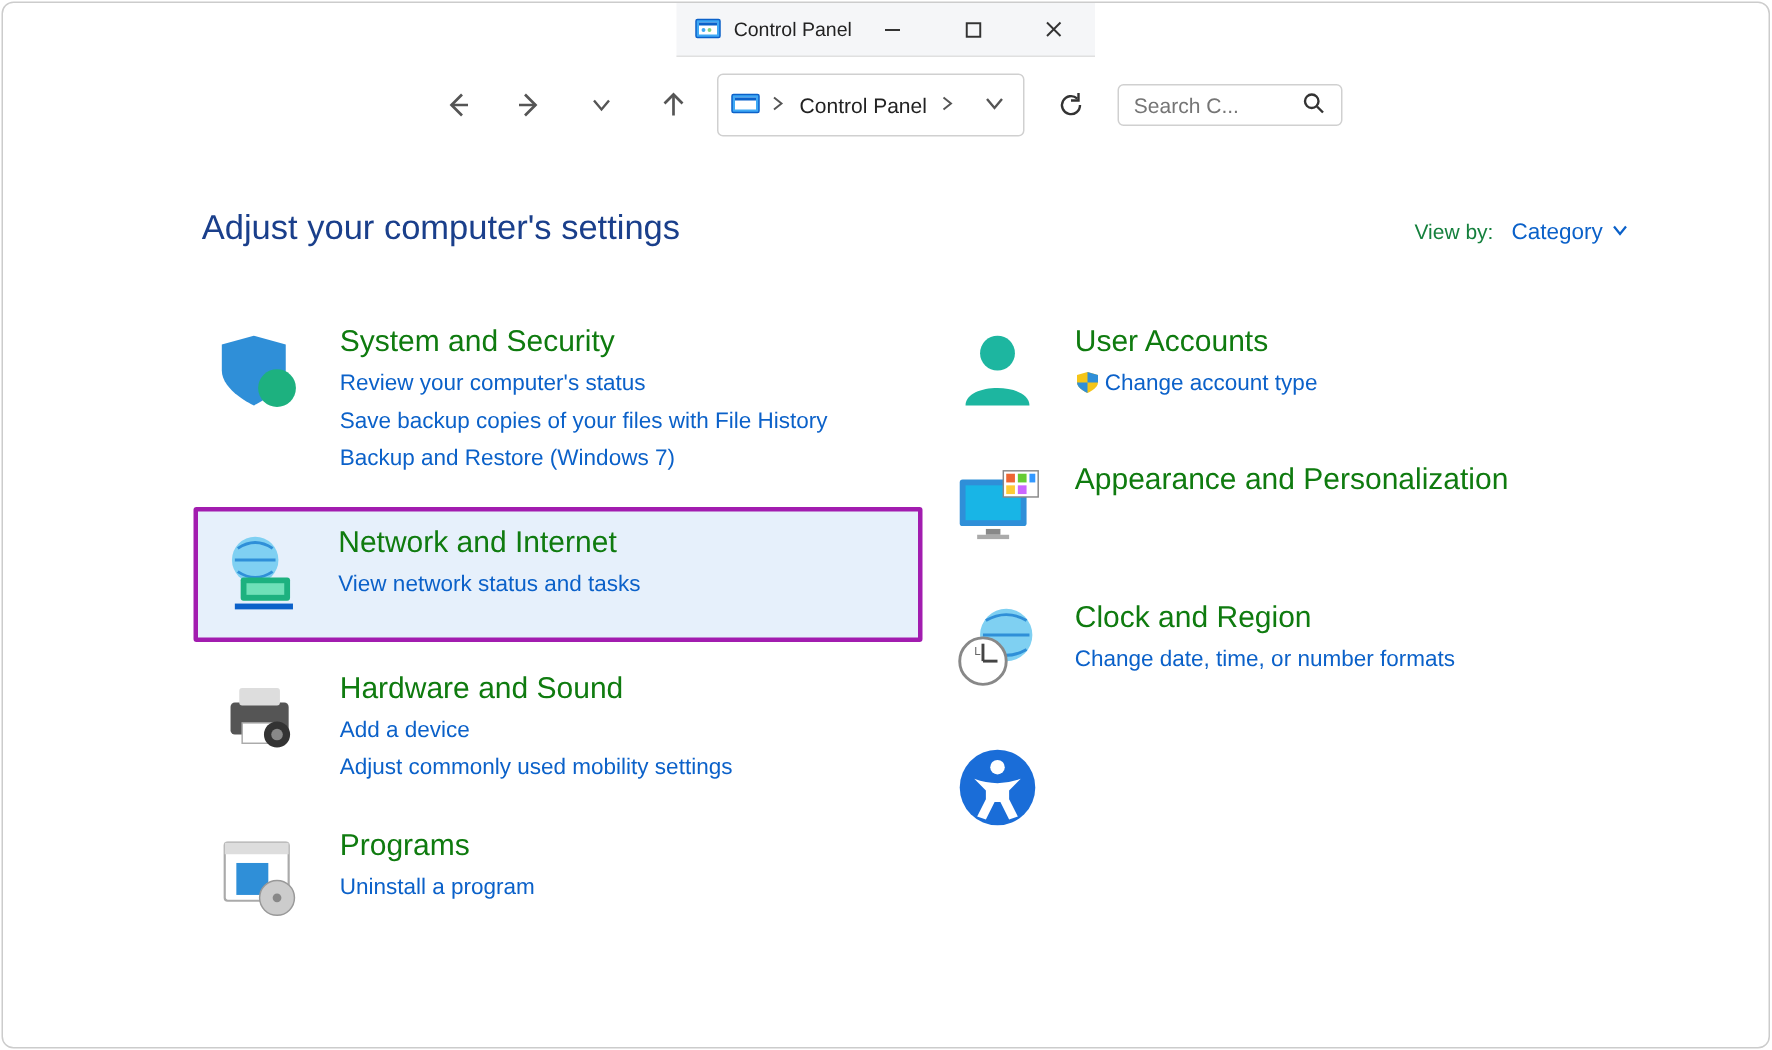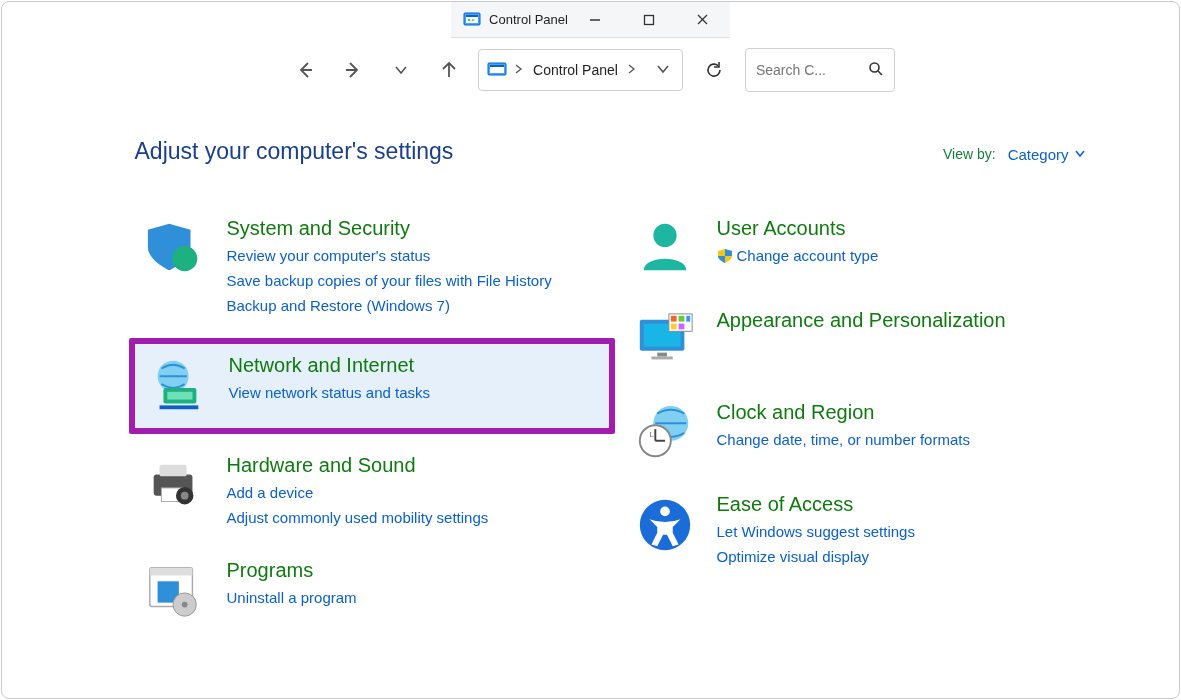--- a/index.html
+++ b/index.html
@@ -76,21 +76,21 @@
     gap: 8px;
   }
   .addrbar .cp-smallicon { width:20px; height:20px; display:flex; align-items:center; justify-content:center;}
   .addrbar .crumb { color: #222; cursor:pointer; padding: 0 2px;}
   .addrbar .chev { color: #666; font-size: 10px; }
   .addrbar .spacer { flex:1; }
   .addrbar .dd { color:#555; cursor:pointer; padding:4px;}
   .refresh { width:42px; height:42px; display:flex;align-items:center;justify-content:center; cursor:pointer; border-radius:4px;}
   .searchbox {
     width: 150px;
-    height: 44px;
+    height: 28px;
     border: 1px solid #d0d0d0;
     border-radius: 4px;
     display: flex;
     align-items: center;
     padding: 0 10px;
     color: #777;
     justify-content: space-between;
   }
   .searchbox input {
     border:none; outline:none; width: 90px; font-size: 14px; color:#333;
@@ -127,21 +127,21 @@
   }
   .category {
     display: flex;
     gap: 20px;
     padding: 8px;
     margin-bottom: 12px;
     border-radius: 2px;
   }
   .category.highlighted {
     background: #e6f0fb;
-    border: 6px solid #a21caf;
+    border: 3px solid #a21caf;
     padding: 10px;
     margin-left: -6px;
   }
   .cat-icon {
     width: 64px;
     min-width: 64px;
     height: 64px;
     display: flex;
     align-items: center;
     justify-content: center;
@@ -410,23 +410,18 @@
         </div>
 
         <div class="category">
           <div class="cat-icon">
             <svg width="62" height="62" viewBox="0 0 64 64">
                 <circle cx="32" cy="32" r="26" fill="#1a6dd8"></circle>
                 <circle cx="32" cy="18" r="5" fill="#fff"></circle>
                 <path d="M16 26 Q32 32 48 26 L40 34 V40 L46 52 L40 54 L34 42 H30 L24 54 L18 52 L24 40 V34 Z" fill="#fff"></path>
               </svg>
           </div>
-          <div>
-            <div class="cat-title">Ease of Access</div>
-            <span class="link">Let Windows suggest settings</span>
-            <span class="link">Optimize visual display</span>
-          </div>
         </div>
 
       </div>
     </div>
   </div>
 </div>
 
 </body></html>

